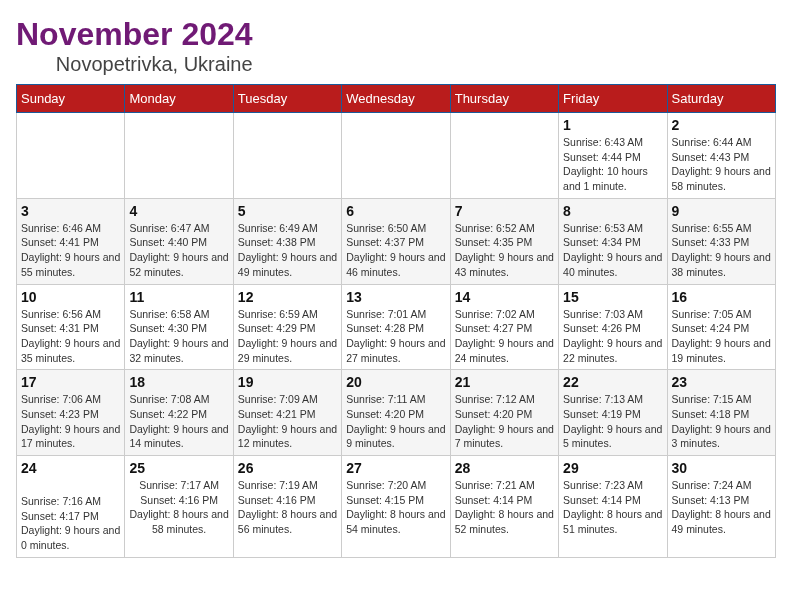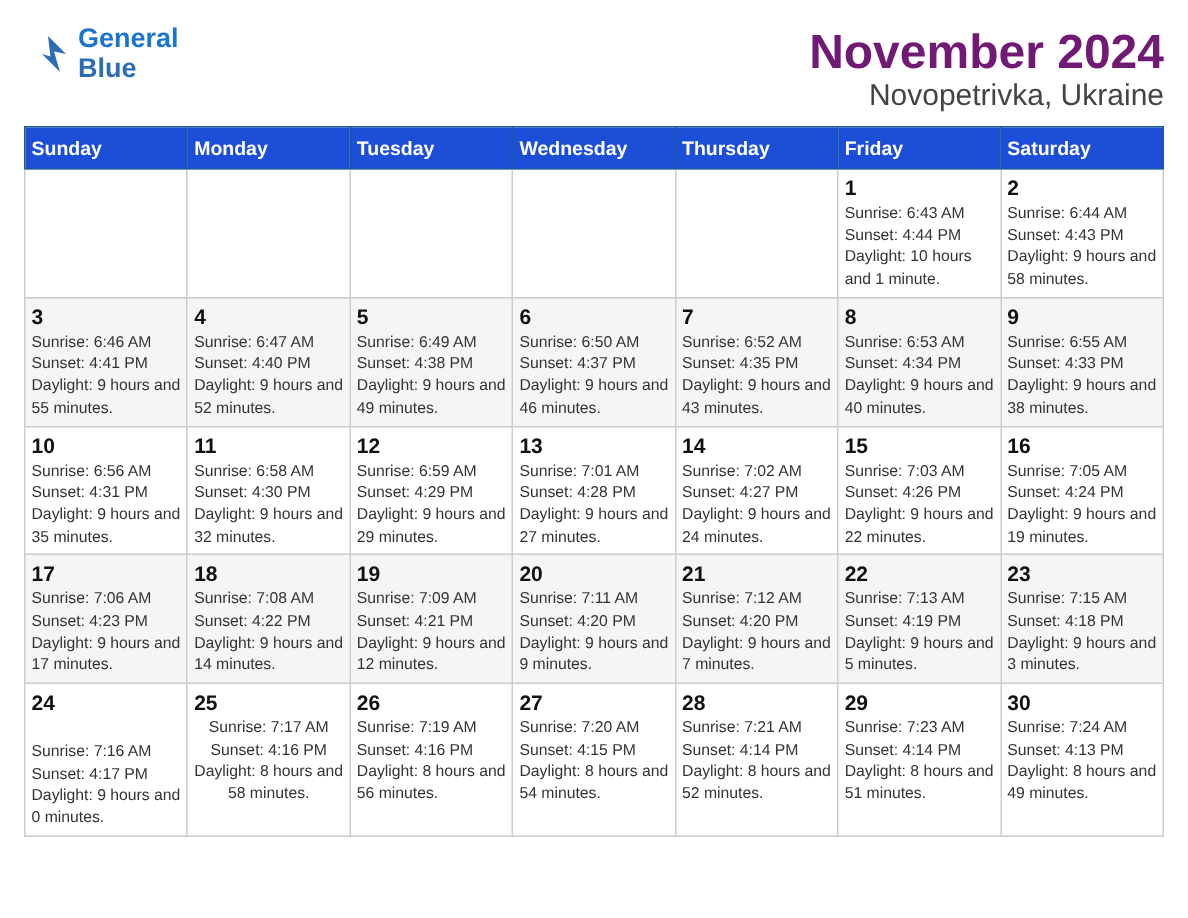--- a/index.html
+++ b/index.html
@@ -45,26 +45,26 @@
     .location {
       font-size: 20px;
       color: #444;
     }
     table {
       width: 100%;
       border-collapse: collapse;
       font-size: 11px;
     }
     thead tr th {
-      background-color: #1d4ed8;
+      background-color: #b91c1c;
       color: #fff;
       padding: 6px 4px;
       text-align: left;
       font-size: 13px;
-      font-weight: bold;
+      font-weight: normal;
       border: 1px solid #1a5a9a;
     }
     tbody tr td {
       border: 1px solid #ccc;
       vertical-align: top;
       padding: 4px;
       width: 14.28%;
       min-height: 80px;
       background: #fff;
     }
@@ -83,29 +83,20 @@
       line-height: 1.4;
     }
     .empty-cell {
       background: #fff !important;
     }
   </style>
 </head>
 <body>
 
 <div class="header">
-  <div class="logo">
-    <svg class="logo-bird" viewBox="0 0 40 40">
-      <polygon points="20,5 35,20 25,18 30,35 15,20 22,22" fill="#2a6db5"></polygon>
-    </svg>
-    <div class="logo-text">
-      <div><span>General</span></div>
-      <div style="color:#2a6db5;">Blue</div>
-    </div>
-  </div>
   <div class="title-section">
     <div class="month-title">November 2024</div>
     <div class="location">Novopetrivka, Ukraine</div>
   </div>
 </div>
 
 <table>
   <thead>
     <tr>
     <th>Sunday</th>

